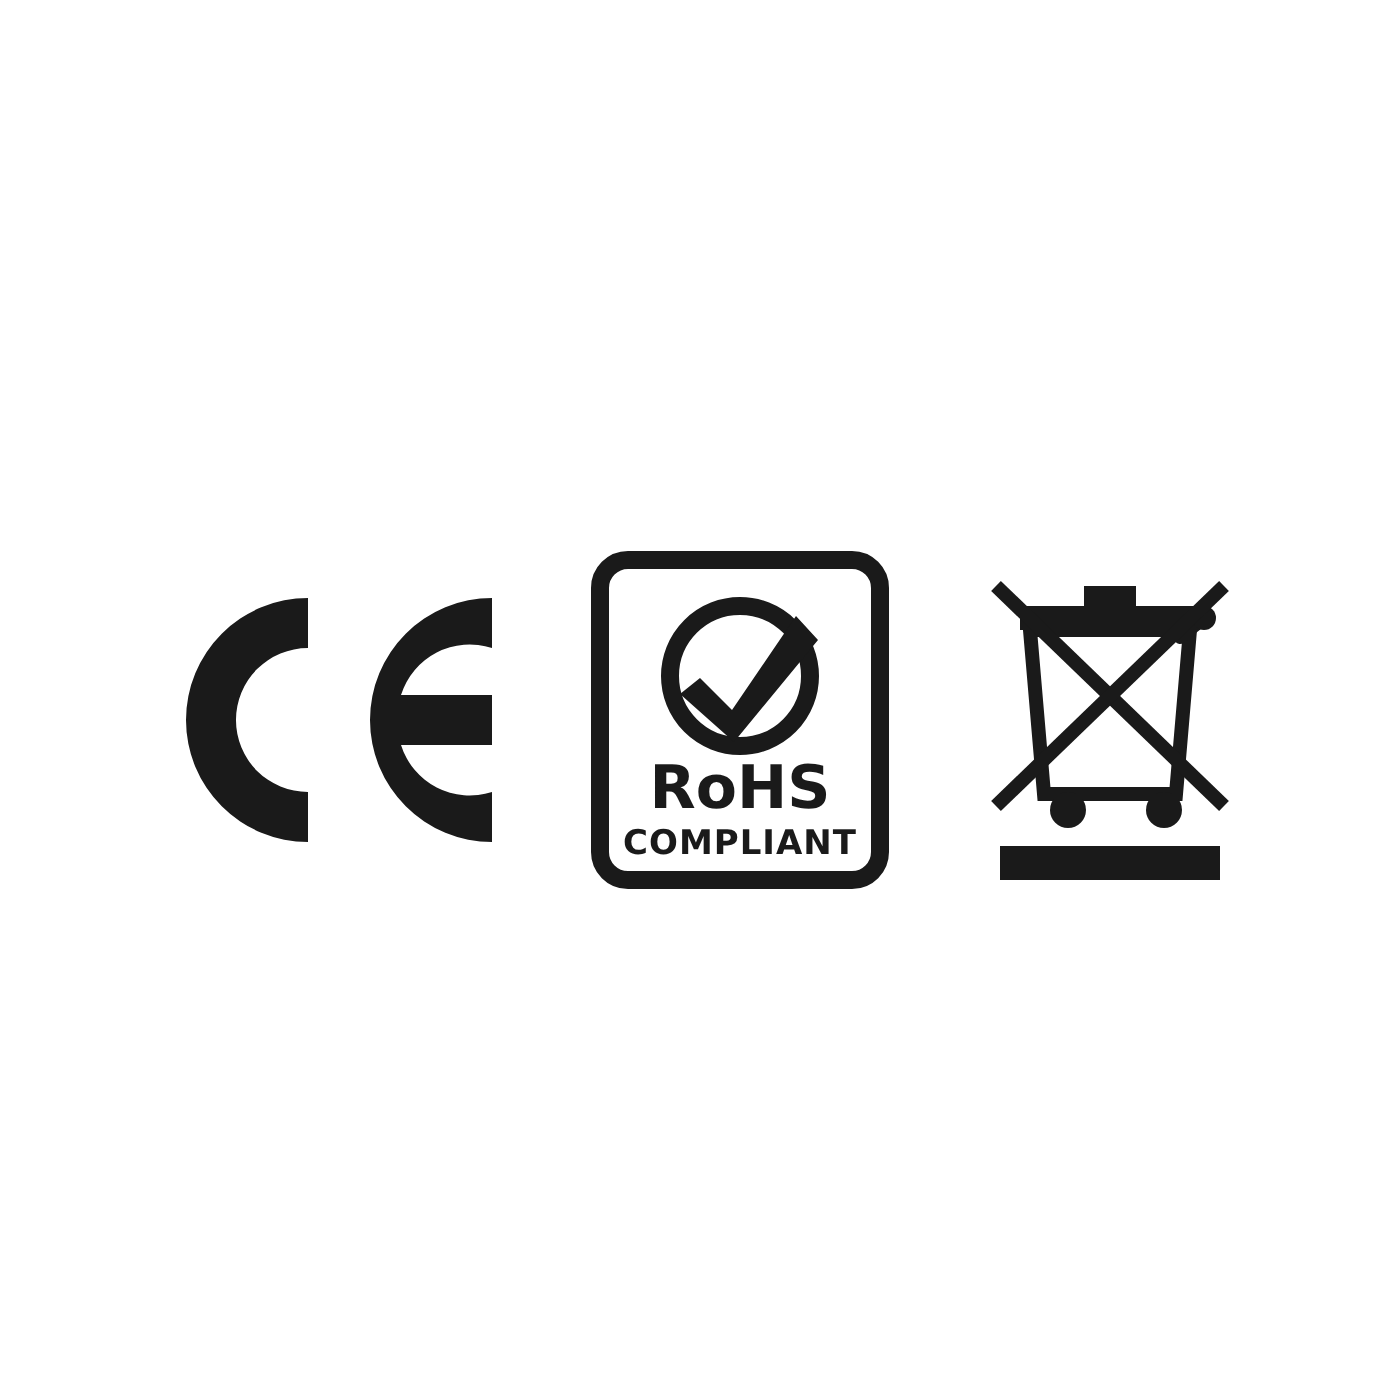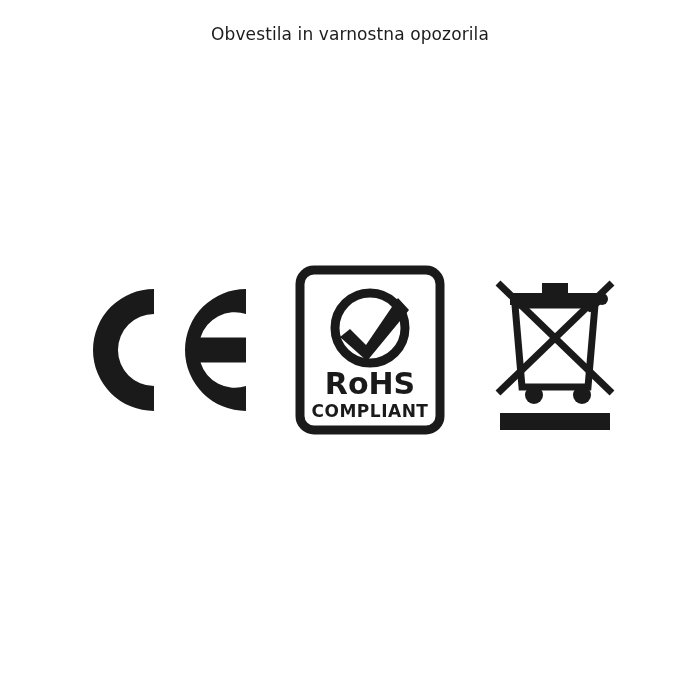--- a/index.html
+++ b/index.html
@@ -26,41 +26,40 @@
     left: 0;
     width: 700px;
     text-align: center;
     font-size: 17px;
     font-weight: 400;
     color: #1c1c1c;
     letter-spacing: 0.1px;
   }
   .symbol-row {
     position: absolute;
-    top: 255px;
+    top: 265px;
     left: 80px;
     width: 540px;
     height: 190px;
     display: flex;
     align-items: center;
     justify-content: space-between;
   }
   .symbol {
     display: block;
   }
   .ce-mark { width: 170px; height: 150px; }
   .rohs-mark { width: 150px; height: 170px; }
   .weee-mark { width: 130px; height: 170px; }
 </style>
 </head>
 <body>
 
 <div class="page">
 
-  <div class="page-title">Obvestila in varnostna opozorila</div>
 
   <div class="symbol-row">
 
     <svg class="symbol ce-mark" viewBox="0 0 170 150" xmlns="http://www.w3.org/2000/svg" aria-label="CE">
 
       <path d="M74,14 A61,61 0 1 0 74,136 L74,111 A36,36 0 1 1 74,39 Z" fill="#1a1a1a"></path>
 
       <path d="M166,14 A61,61 0 1 0 166,136 L166,111 A36,36 0 0 1 120.5,87.5 L166,87.5 L166,62.5 L120.5,62.5 A36,36 0 0 1 166,39 Z" fill="#1a1a1a"></path>
     </svg>
 

